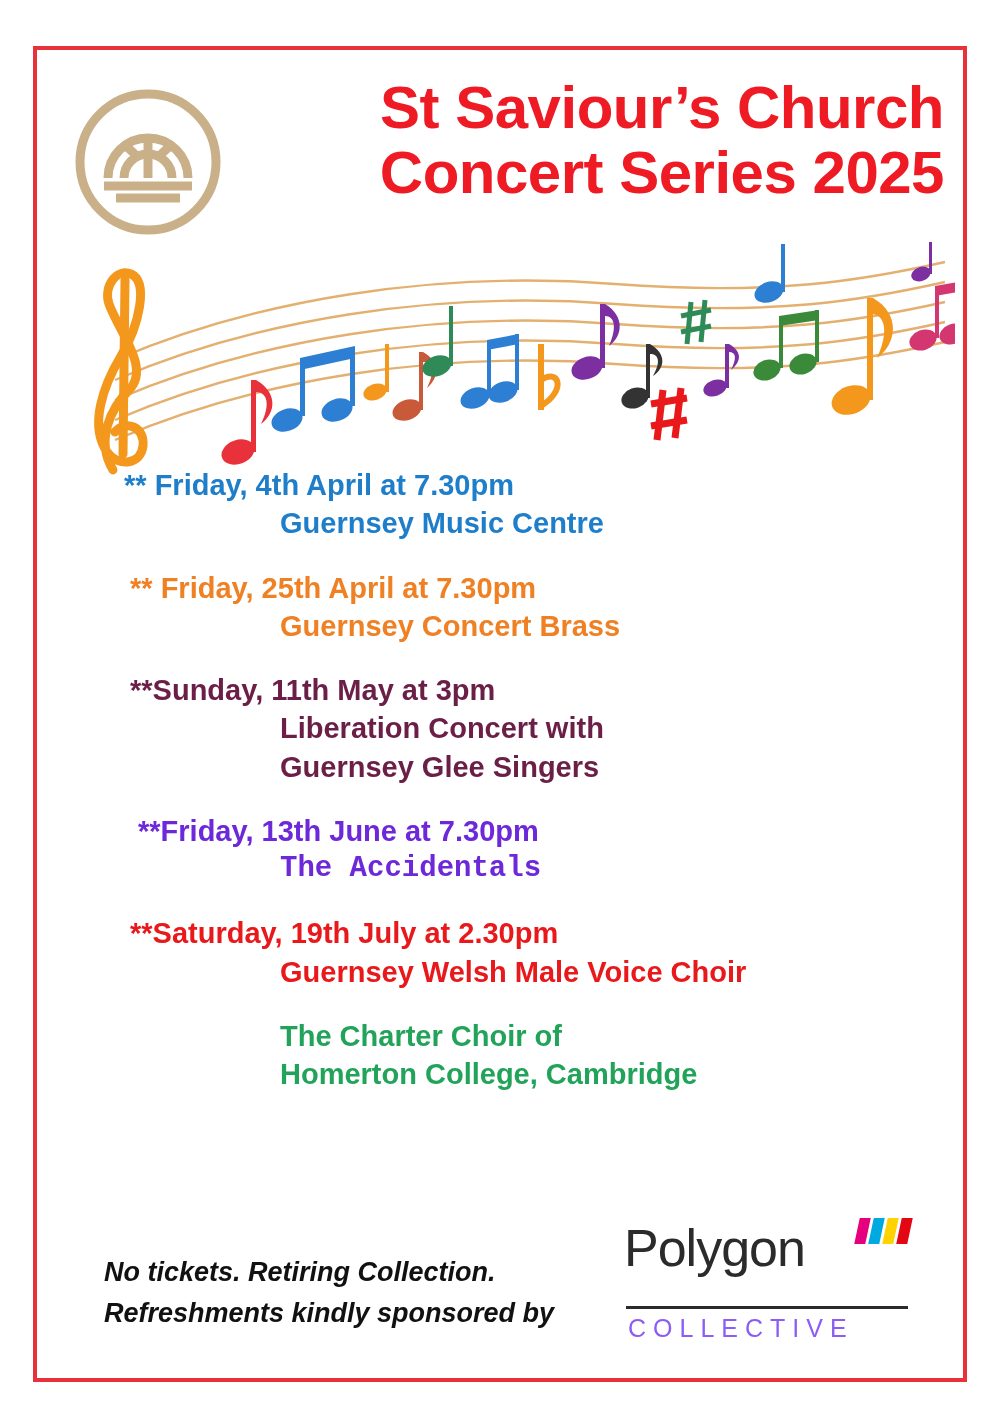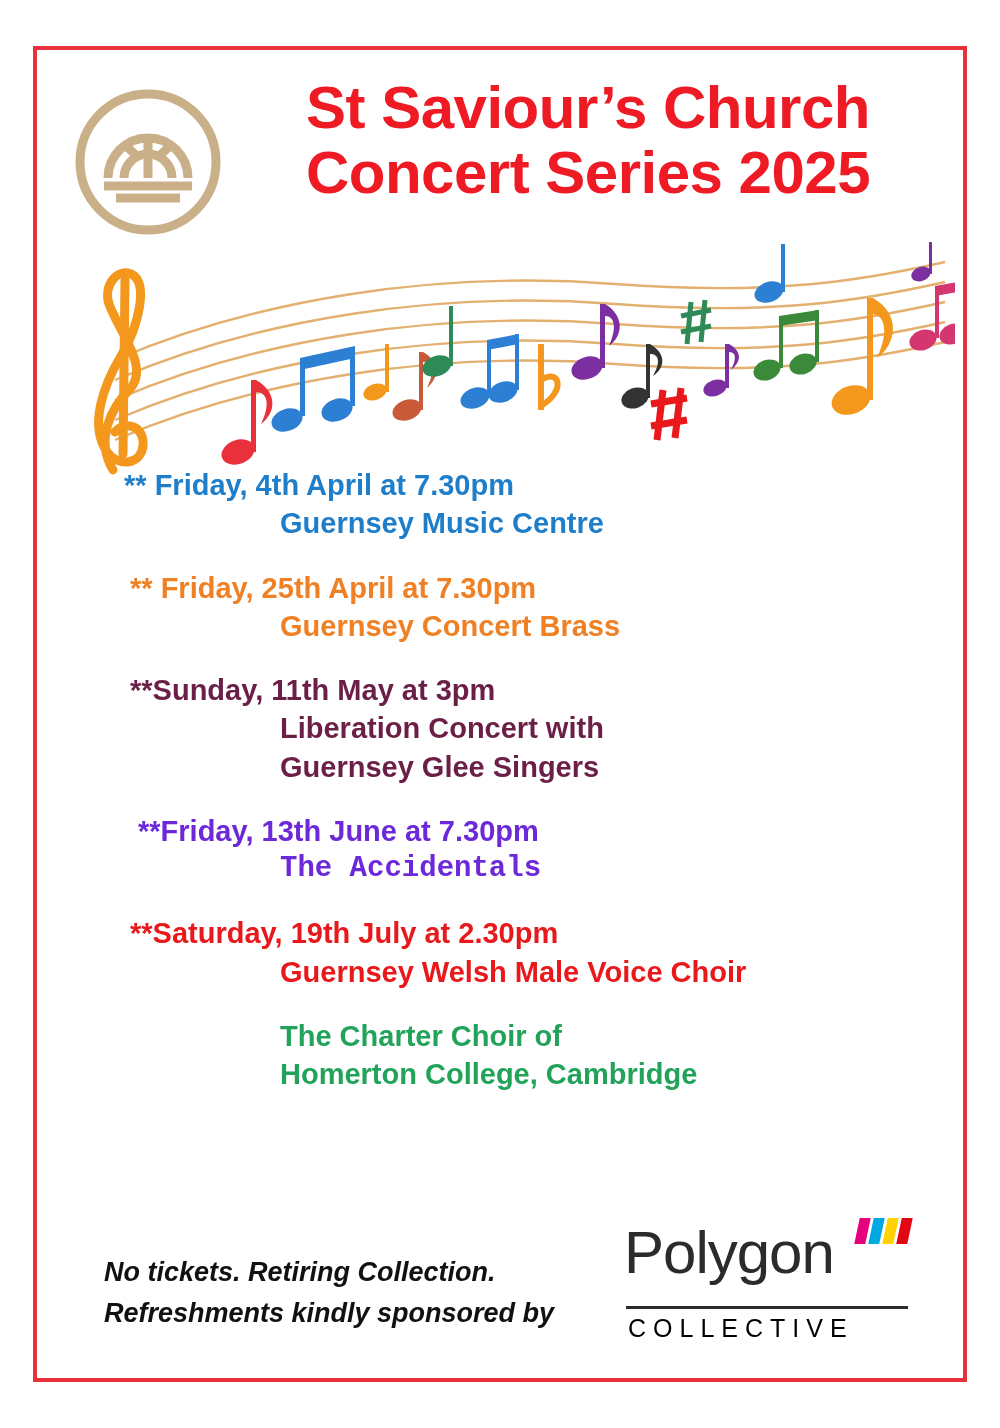--- a/index.html
+++ b/index.html
@@ -36,24 +36,24 @@
     position: absolute;
     left: 68px;
     top: 82px;
     width: 160px;
     height: 160px;
   }
 
   
   .title-block {
     position: absolute;
-    left: 238px;
+    left: 244px;
     top: 76px;
     width: 700px;
-    text-align: center;
+    text-align: right;
   }
   .title-line {
     font-weight: bold;
     color: #ee1b24;
     font-size: 60px;
     line-height: 1.08;
     letter-spacing: -0.5px;
     white-space: nowrap;
   }
 
@@ -126,40 +126,40 @@
     top: 1210px;
     width: 308px;
     height: 148px;
     background: #ffffff;
   }
   .sponsor-word {
     position: absolute;
     left: 12px;
     top: 8px;
     font-family: "Liberation Sans", sans-serif;
-    font-size: 60px;
+    font-size: 52px;
     color: #2b2b2b;
     letter-spacing: -1px;
     text-align: right;
   }
   .sponsor-rule {
     position: absolute;
     left: 14px;
     top: 96px;
     width: 282px;
     height: 3px;
     background: #2b2b2b;
   }
   .sponsor-sub {
     position: absolute;
     left: 16px;
     top: 104px;
     font-size: 25px;
     letter-spacing: 7px;
-    color: #000000;
+    color: #8b5cf6;
     text-align: center;
   }
   .sponsor-swatches {
     position: absolute;
     right: 10px;
     top: 8px;
     display: flex;
     gap: 3px;
   }
   .sponsor-swatches i {

